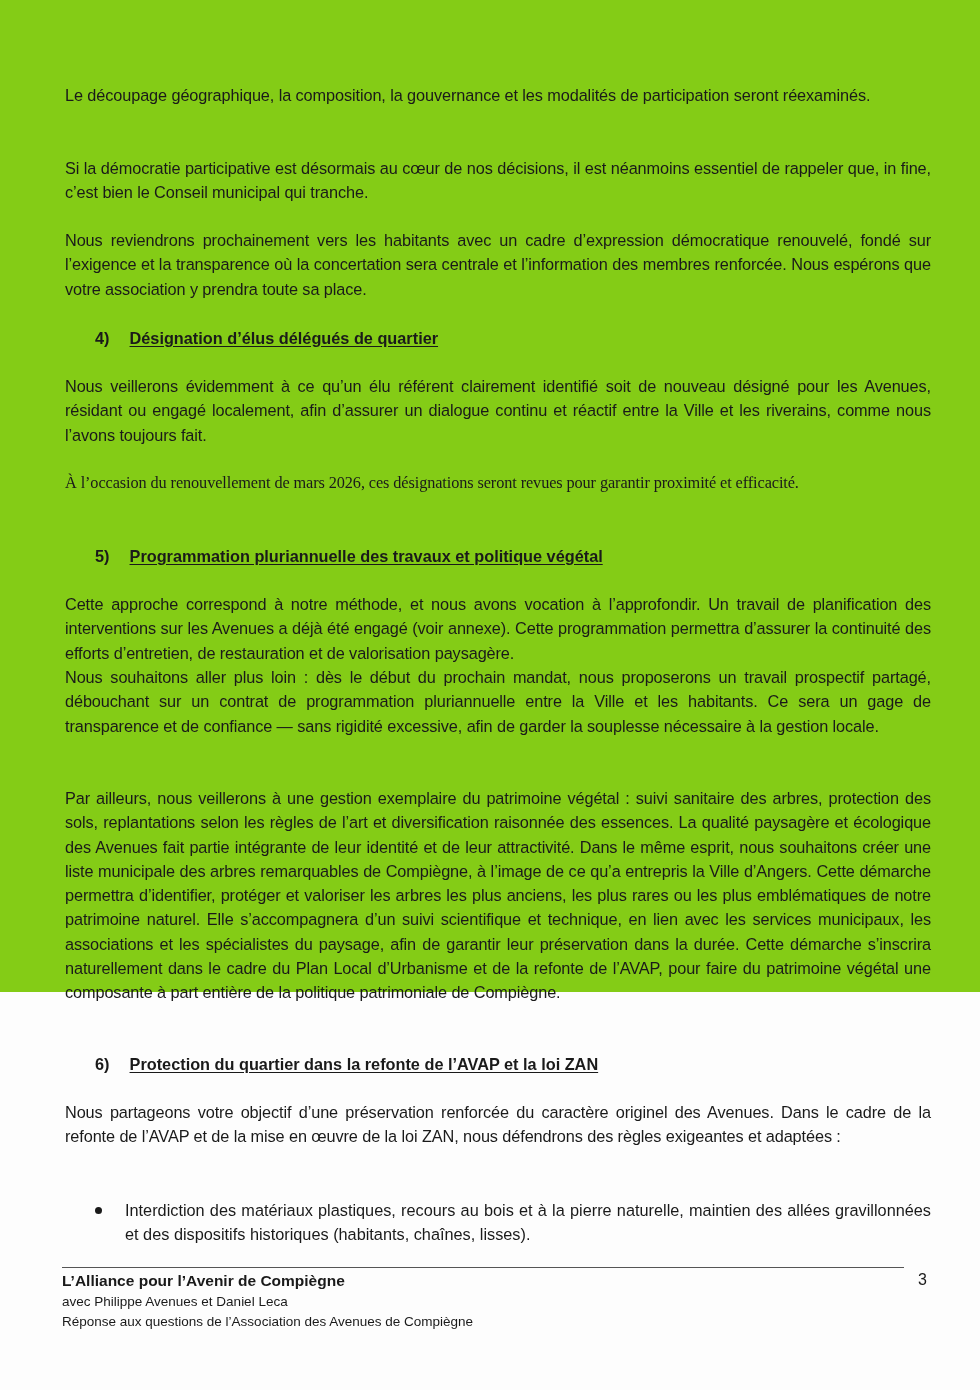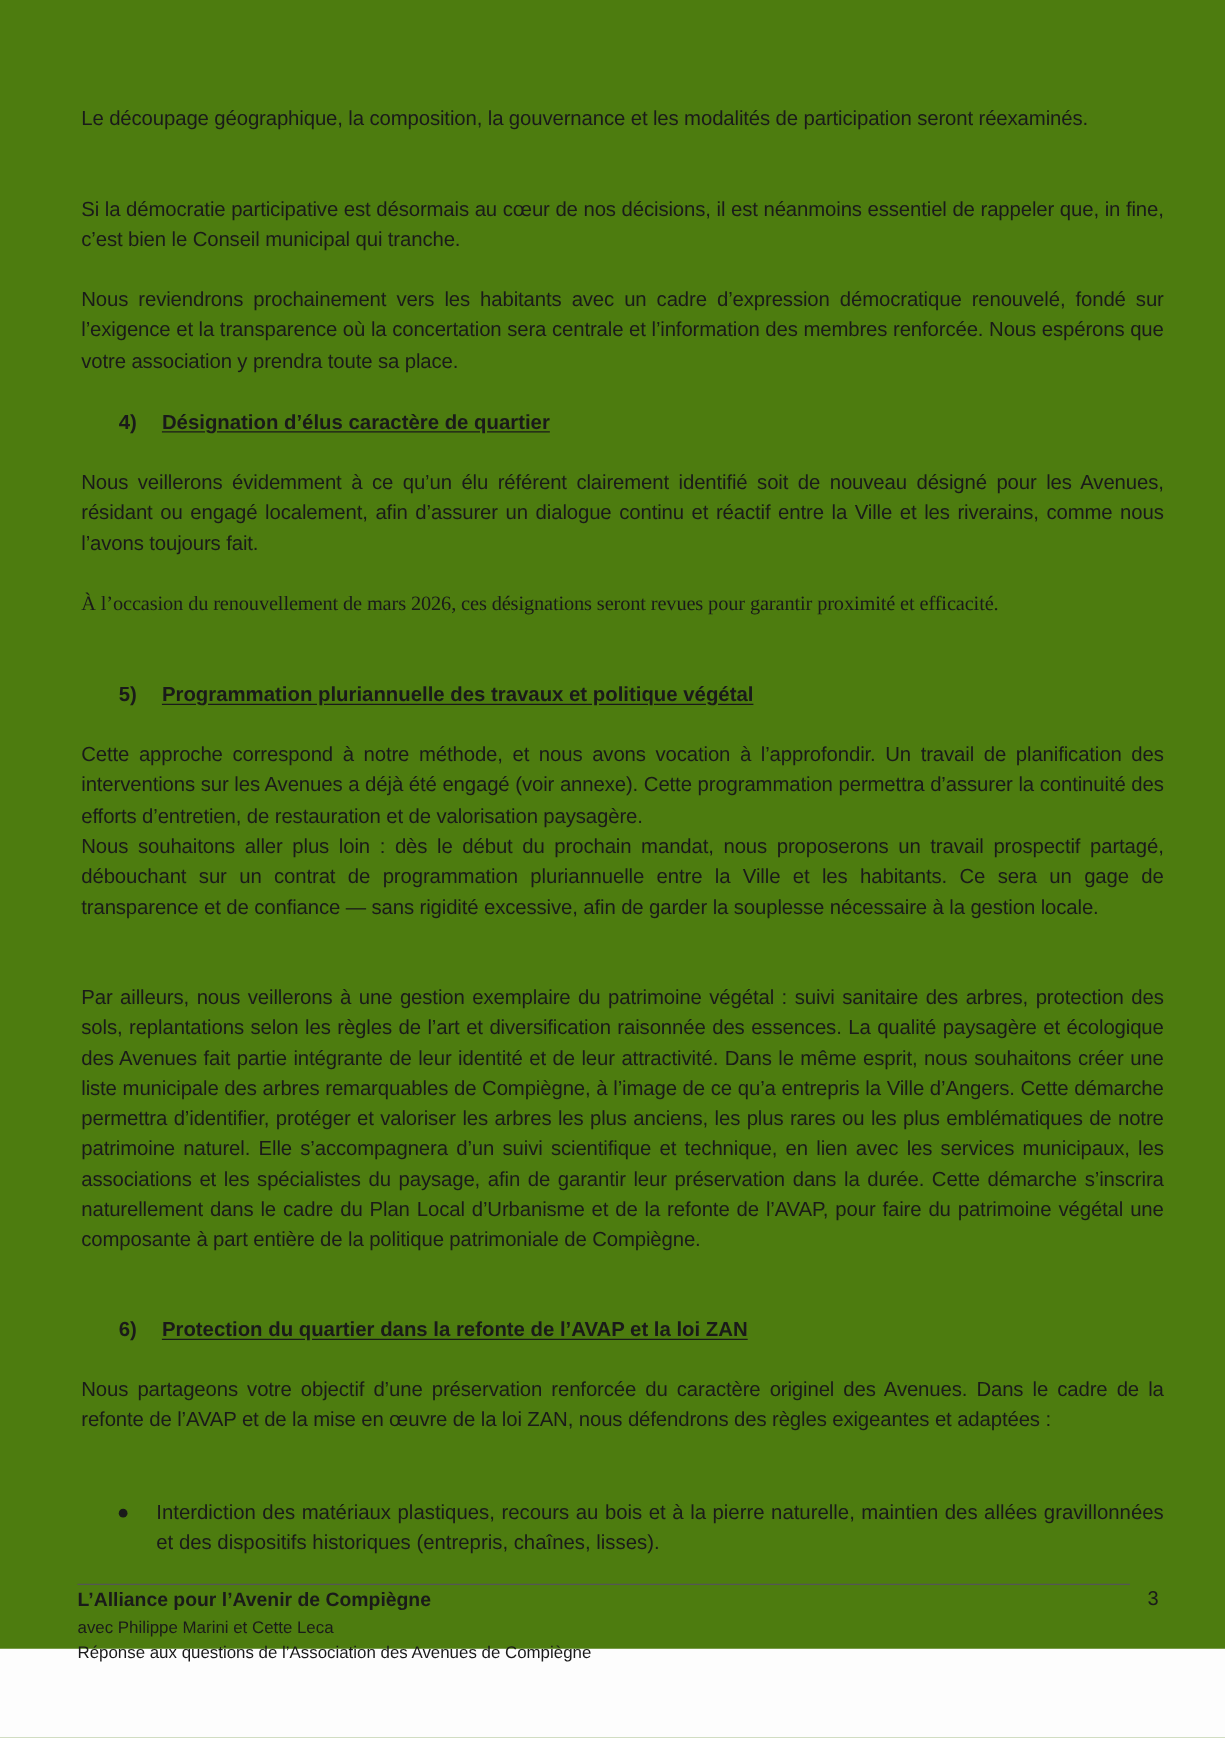--- a/index.html
+++ b/index.html
@@ -1,20 +1,20 @@
 <!DOCTYPE html>
 <html><head>
 <meta charset="utf-8">
 <style>
   html, body { margin: 0; padding: 0; background: #fdfdfd; }
   body {
     width: 980px; height: 1390px; position: relative; overflow: hidden;
     font-family: "Liberation Sans", sans-serif; color: #1a1a1a;
   }
-  .page { position: absolute; left: 0; top: 0; width: 980px; height: 1319px; background: #4d7c0f; }
+  .page { position: absolute; left: 0; top: 0; width: 980px; height: 992px; background: #84cc16; }
   p {
     margin: 0; font-size: 16.3px; line-height: 24.3px; text-align: justify;
     letter-spacing: -0.1px;
   }
   .para { position: absolute; left: 65px; width: 866px; }
   .heading {
     position: absolute; left: 95px; font-size: 16.3px; line-height: 24px; font-weight: bold; white-space: nowrap;
   }
   .heading .num { display: inline-block; width: 30px; }
   .heading .title { text-decoration: underline; text-underline-offset: 2px; }
@@ -33,21 +33,21 @@
 <body>
 
 <div class="page">
 
   <p class="para" style="top:83px;">Le découpage géographique, la composition, la gouvernance et les modalités de participation seront réexaminés.</p>
   <p class="para" style="top:228px;">Nous reviendrons prochainement vers les habitants avec un cadre d’expression démocratique renouvelé, fondé sur l’exigence et la transparence où la concertation sera centrale et l’information des membres renforcée. Nous espérons que votre association y prendra toute sa place.</p>
   <p class="para" style="top:156px;">Si la démocratie participative est désormais au cœur de nos décisions, il est néanmoins essentiel de rappeler que, in fine, c’est bien le Conseil municipal qui tranche.</p>
 
   <div class="heading" style="top:326px;">
     <span class="num">4)</span>
-    <span class="title">Désignation d’élus caractère de quartier</span>
+    <span class="title">Désignation d’élus délégués de quartier</span>
   </div>
 
   <p class="para" style="top:374px;">Nous veillerons évidemment à ce qu’un élu référent clairement identifié soit de nouveau désigné pour les Avenues, résidant ou engagé localement, afin d’assurer un dialogue continu et réactif entre la Ville et les riverains, comme nous l’avons toujours fait.</p>
   <p class="para" style="top:471px;font-family:Liberation Serif, serif;">À l’occasion du renouvellement de mars 2026, ces désignations seront revues pour garantir proximité et efficacité.</p>
 
   <div class="heading" style="top:544px;">
     <span class="num">5)</span>
     <span class="title">Programmation pluriannuelle des travaux et politique végétal</span>
   </div>
 
@@ -58,24 +58,24 @@
   <div class="heading" style="top:1052px;">
     <span class="num">6)</span>
     <span class="title">Protection du quartier dans la refonte de l’AVAP et la loi ZAN</span>
   </div>
 
   <p class="para" style="top:1100px;">Nous partageons votre objectif d’une préservation renforcée du caractère originel des Avenues. Dans le cadre de la refonte de l’AVAP et de la mise en œuvre de la loi ZAN, nous défendrons des règles exigeantes et adaptées :</p>
 
   <ul class="bullet-list" style="top:1198px;">
     <li>
       <span class="bullet-dot"></span>
-      <span>Interdiction des matériaux plastiques, recours au bois et à la pierre naturelle, maintien des allées gravillonnées et des dispositifs historiques (entrepris, chaînes, lisses).</span>
+      <span>Interdiction des matériaux plastiques, recours au bois et à la pierre naturelle, maintien des allées gravillonnées et des dispositifs historiques (habitants, chaînes, lisses).</span>
     </li>
   </ul>
 
   <div class="footer-rule"></div>
   <div class="footer">
     <div class="footer-org">L’Alliance pour l’Avenir de Compiègne</div>
-    <div class="footer-line">avec Philippe Marini et Cette Leca</div>
+    <div class="footer-line">avec Philippe Avenues et Daniel Leca</div>
     <div class="footer-line">Réponse aux questions de l’Association des Avenues de Compiègne</div>
   </div>
   <div class="page-number">3</div>
 </div>
 
 </body></html>

